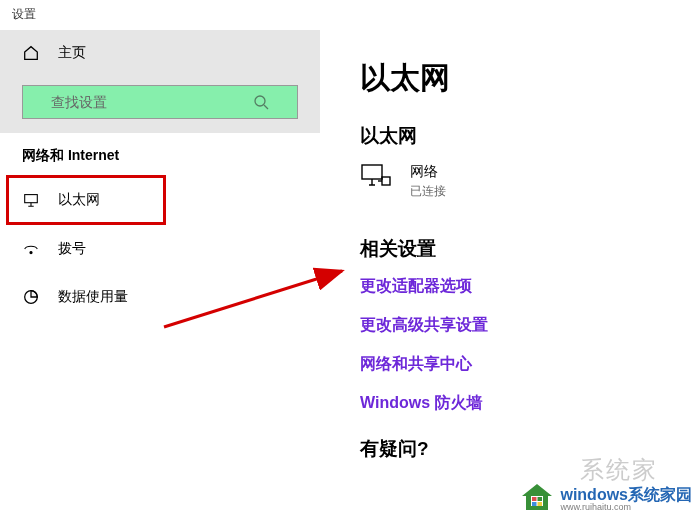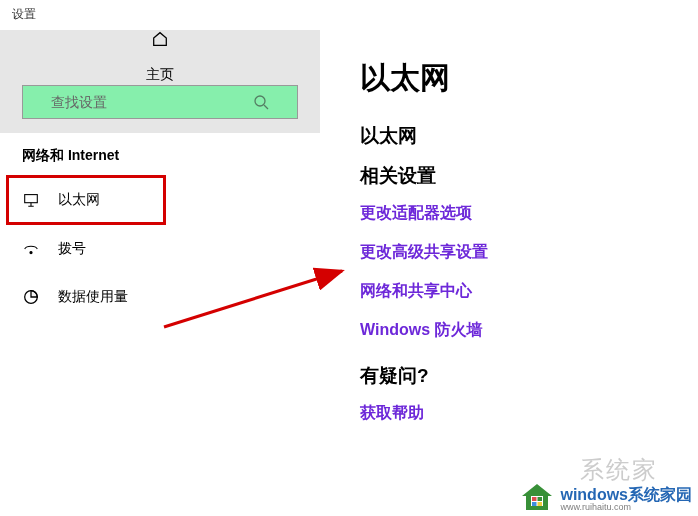--- a/index.html
+++ b/index.html
@@ -29,21 +29,20 @@
     background: #fff;
     position: relative;
   }
   .home-row {
     background: #e6e6e6;
     height: 45px;
     display: flex;
     align-items: center;
     padding: 0 22px;
     gap: 18px;
-    flex-direction: column;
   }
   .home-row .icon { width: 18px; height: 18px; display:flex; align-items:center; justify-content:center;}
   .search-wrap {
     background: #e6e6e6;
     padding: 10px 22px 14px;
   }
   .search-box {
     height: 34px;
     border: 1px solid #999;
     background: #86efac;
@@ -213,29 +212,42 @@
       </span>
       <span>数据使用量</span>
     </div>
 
   </div>
 
   <div class="main">
     <h1>以太网</h1>
 
     <div class="section-title">以太网</div>
+    <div class="status-row">
+      <span class="status-icon">
+        <svg viewBox="0 0 32 28" width="32" height="28" fill="none" stroke="#000" stroke-width="1.4">
+          <rect x="2" y="2" width="20" height="14"></rect>
+            <path d="M9 22h6M12 16v6"></path>
+          <rect x="22" y="14" width="8" height="8"></rect>
+            <path d="M22 18h-4"></path>
+        </svg>
+      </span>
+      <div class="status-text">
+        <div class="line1">网络</div>
+        <div class="line2">已连接</div>
+      </div>
+    </div>
 
     <div class="section-title">相关设置</div>
     <a class="link">更改适配器选项</a>
     <a class="link">更改高级共享设置</a>
     <a class="link">网络和共享中心</a>
     <a class="link">Windows 防火墙</a>
 
     <div class="section-title" style="margin-top:22px">有疑问?</div>
-    <a class="link">获取帮助</a>
   </div>
 </div>
 
 <svg class="arrow" width="200" height="70">
   <defs>
     <marker id="ah" markerWidth="10" markerHeight="8" refX="9" refY="4" orient="auto">
       <polygon points="0 0, 10 4, 0 8" fill="#d40000"></polygon>
     </marker>
   </defs>
   <line x1="4" y1="62" x2="182" y2="6" stroke="#d40000" stroke-width="3" marker-end="url(#ah)"></line>

